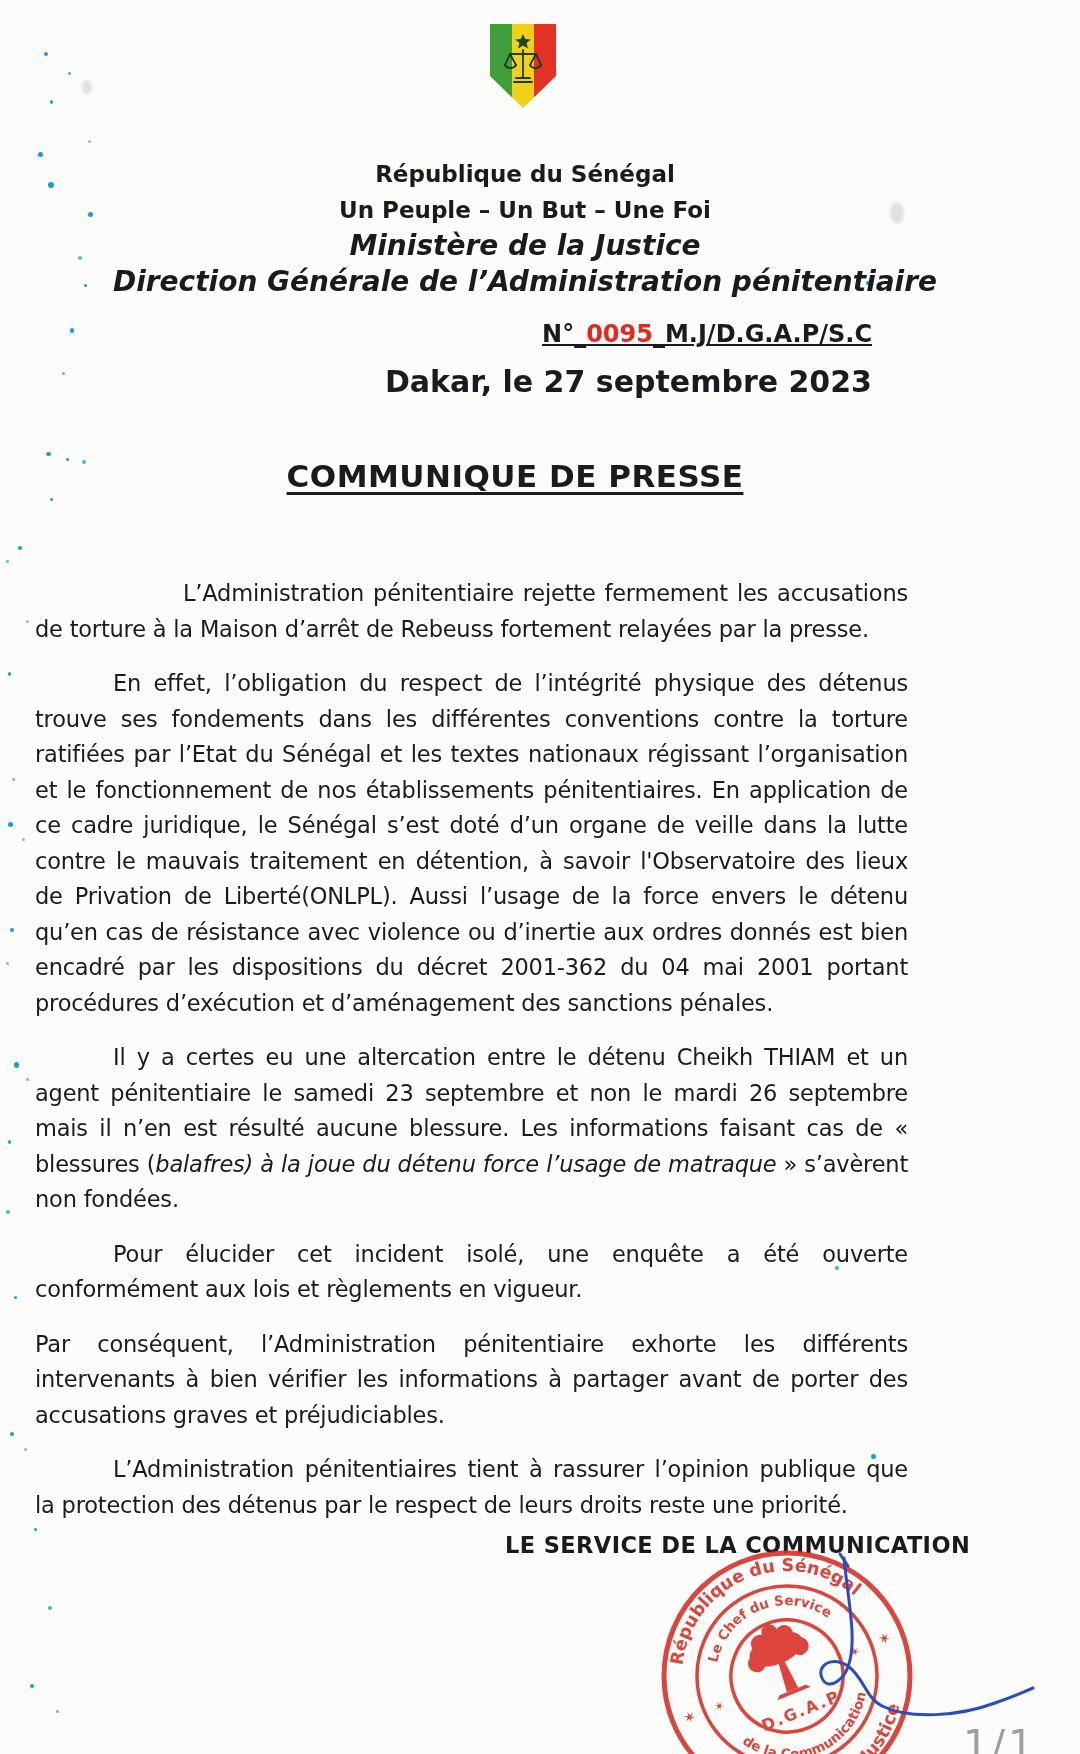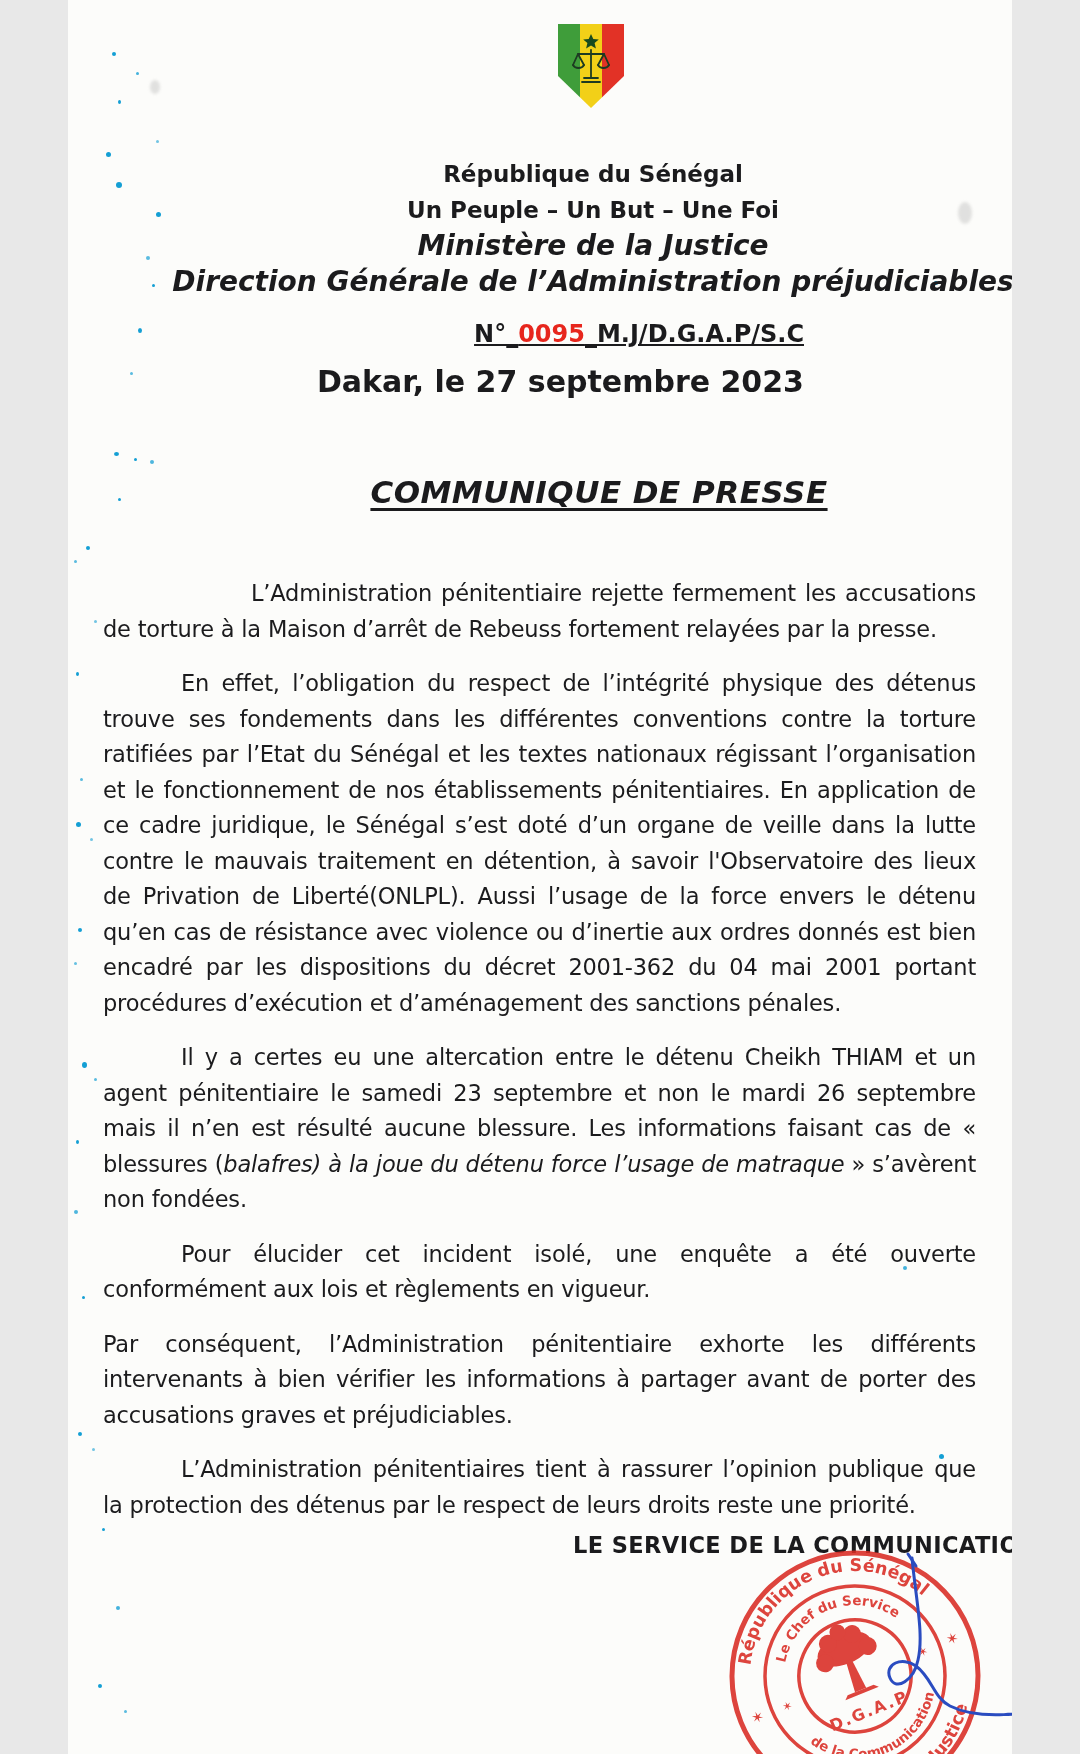--- a/index.html
+++ b/index.html
@@ -1,17 +1,17 @@
 <!DOCTYPE html>
 <html><head>
 <meta charset="utf-8">
 <style>
   html,body{margin:0;padding:0;background:#e8e8e8;}
   .page{
-    position:relative;width:944px;height:1754px;margin:0 auto;
+    position:relative;width:1080px;height:1754px;margin:0 auto;
     background:#fcfcfa;overflow:hidden;
     font-family:"DejaVu Sans","Liberation Sans",sans-serif;
     color:#1b1b1d;
   }
   
   .speck{position:absolute;border-radius:50%;background:#149fd4;}
   .smudge{position:absolute;background:#9a9a9a;opacity:.28;filter:blur(1.5px);border-radius:50%;}
   
   .logo{position:absolute;left:490px;top:24px;width:66px;height:84px;}
   .shield{
@@ -26,23 +26,23 @@
   .h-line{font-weight:bold;}
   .h1a,.h2a{font-size:23px;line-height:36px;}
   .h3a,.h4a{font-size:28px;font-style:italic;line-height:36px;}
   .h5a{font-size:26px;font-style:italic;line-height:35px;}
   
   .refline{position:absolute;right:208px;top:320px;font-weight:bold;font-size:24px;white-space:nowrap;text-decoration:underline;}
   .refline .num{color:#e7261d;}
   .dateline{position:absolute;right:208px;top:364px;font-weight:bold;font-size:30px;white-space:nowrap;}
   
   .title{
-    position:absolute;left:0;top:458px;width:1030px;margin:16px;text-align:center;
+    position:absolute;left:0;top:458px;width:1030px;margin:0;text-align:center;
     font-size:31px;font-weight:bold;letter-spacing:.5px;
-    text-decoration:underline;text-decoration-thickness:3px;text-underline-offset:5px;font-style:italic;
+    text-decoration:underline;text-decoration-thickness:3px;text-underline-offset:5px;
   }
   
   .body{
     position:absolute;left:35px;top:576px;width:877px;
     font-size:22.5px;line-height:35.5px;letter-spacing:-0.2px;
     text-align:justify;
   }
   .body p{margin:0 4px 19px 0;}
   .ind-lg{text-indent:148px;}
   .ind{text-indent:78px;}
@@ -123,21 +123,21 @@
         <path d="M13 46 h14 M11 50 h18"></path>
       </g>
       <path d="M20 2 l2.3 5 5.5.5 -4.2 3.6 1.3 5.4 -4.9 -2.9 -4.9 2.9 1.3 -5.4 -4.2 -3.6 5.5 -.5 z" fill="#184a1e"></path>
     </svg>
   </div>
 
   <div class="header">
     <div class="h-line h1a">République du Sénégal</div>
     <div class="h-line h2a">Un Peuple – Un But – Une Foi</div>
     <div class="h-line h3a">Ministère de la Justice</div>
-    <div class="h-line h4a">Direction Générale de l’Administration préjudiciables</div>
+    <div class="h-line h4a">Direction Générale de l’Administration pénitentiaire</div>
   </div>
 
   <div class="refline">
     <span>N°_</span><span class="num">0095</span><span>_M.J/D.G.A.P/S.C</span>
   </div>
 
   <div class="dateline">Dakar, le 27 septembre 2023</div>
 
   <h1 class="title">COMMUNIQUE DE PRESSE</h1>
 

